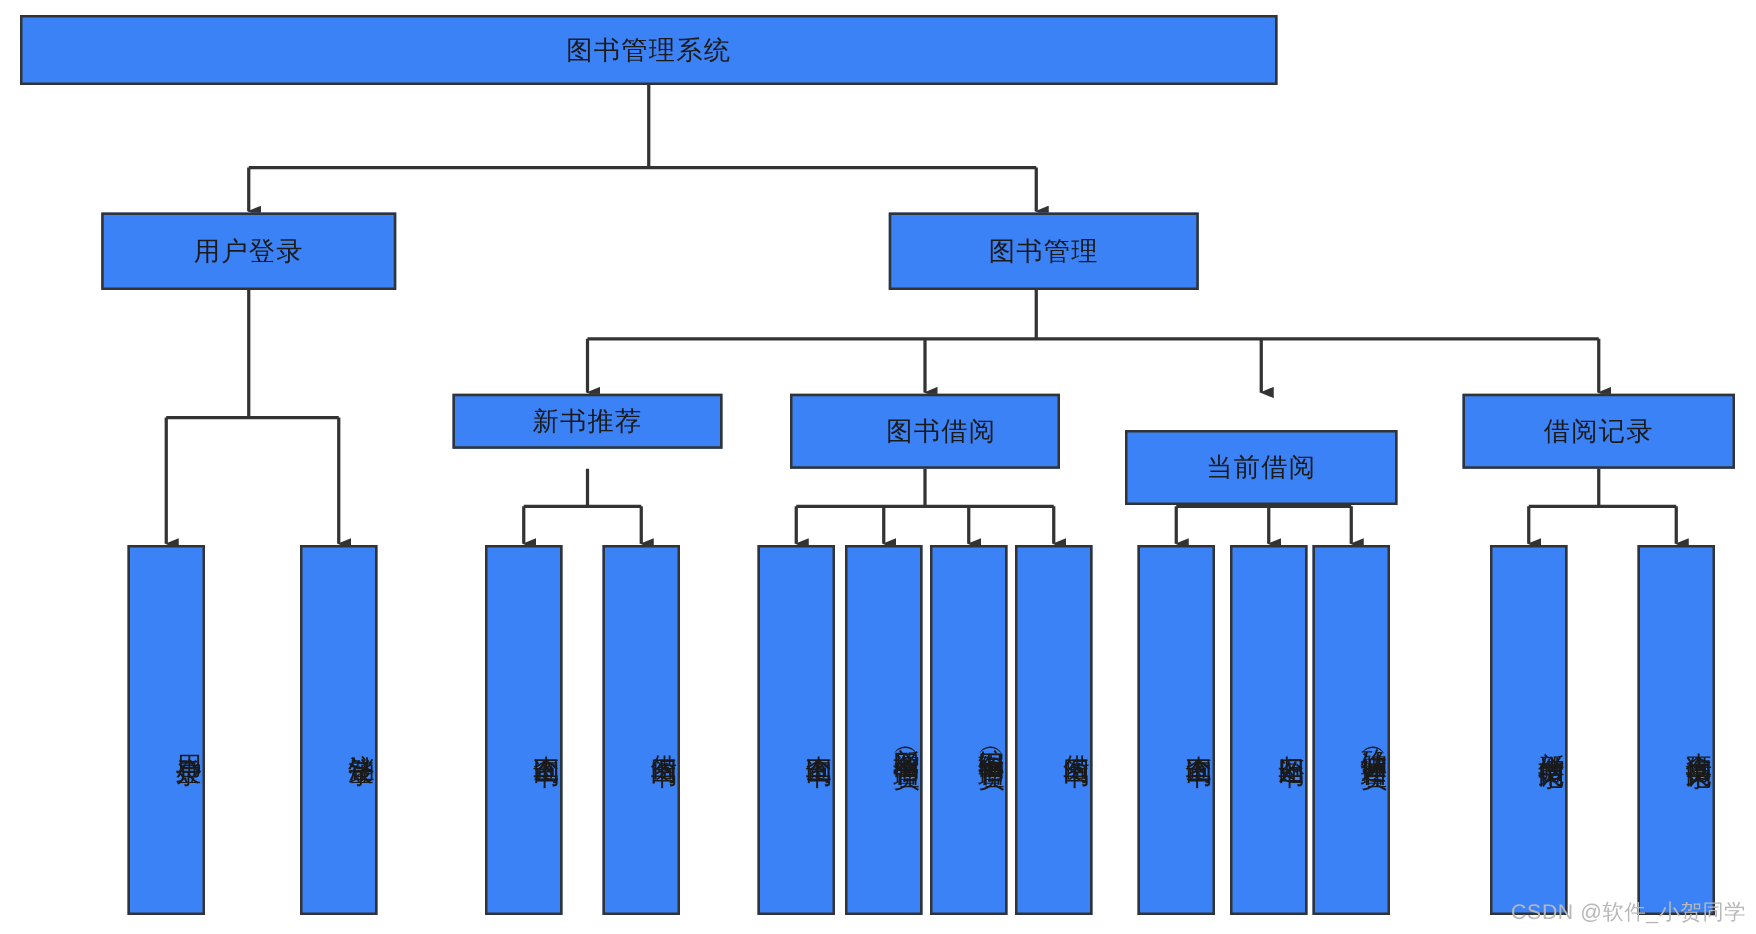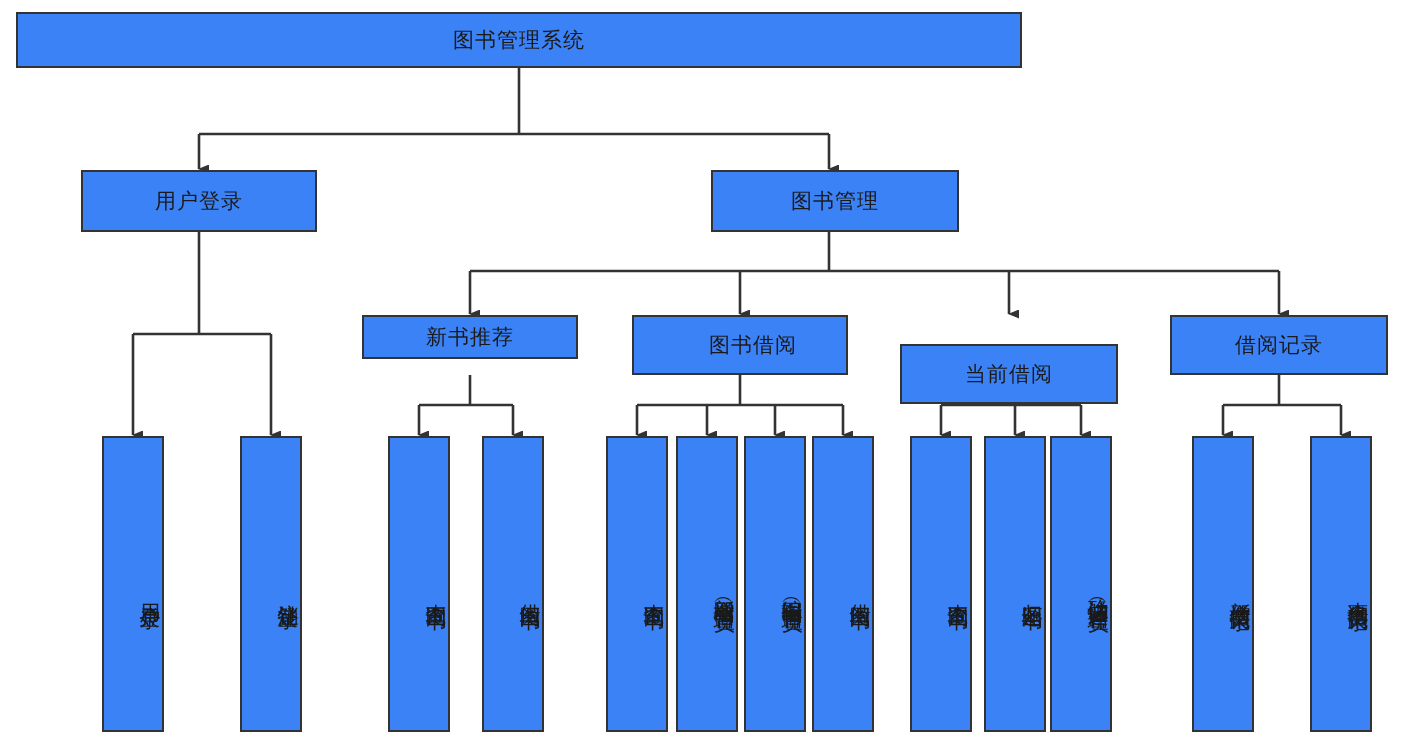--- a/index.html
+++ b/index.html
@@ -169,13 +169,14 @@
         <span class="nlabel">确认归还（管理员）</span>
       </div>
       <div class="node vert" style="left: 1192px; top: 436px; width: 62px; height: 296px;">
         <span class="nlabel">新增借阅记录</span>
       </div>
       <div class="node vert" style="left: 1310px; top: 436px; width: 62px; height: 296px;">
         <span class="nlabel">查询借阅记录</span>
       </div>
     </div>
 
+  <div id="watermark">CSDN @软件_小贺同学</div>
 </div>
 
 </body></html>

